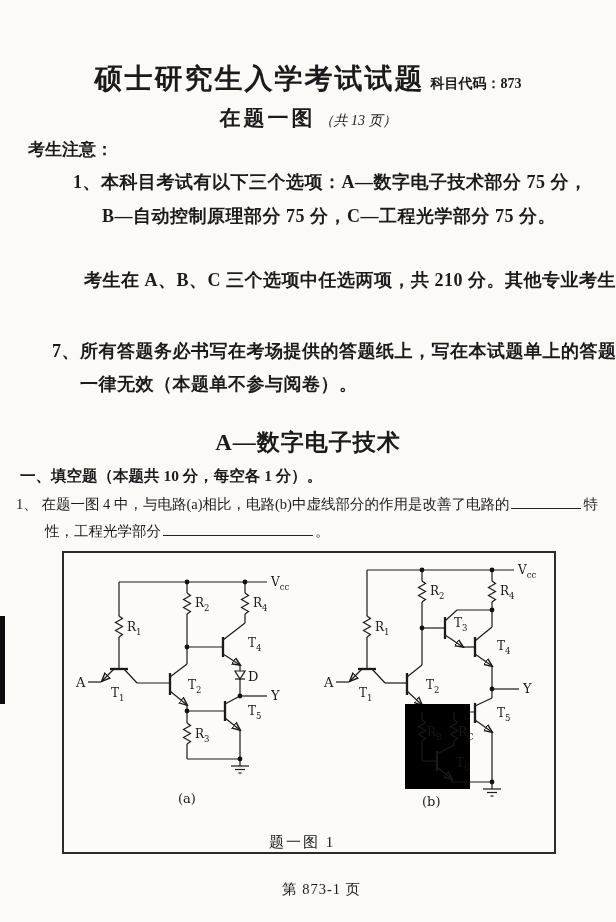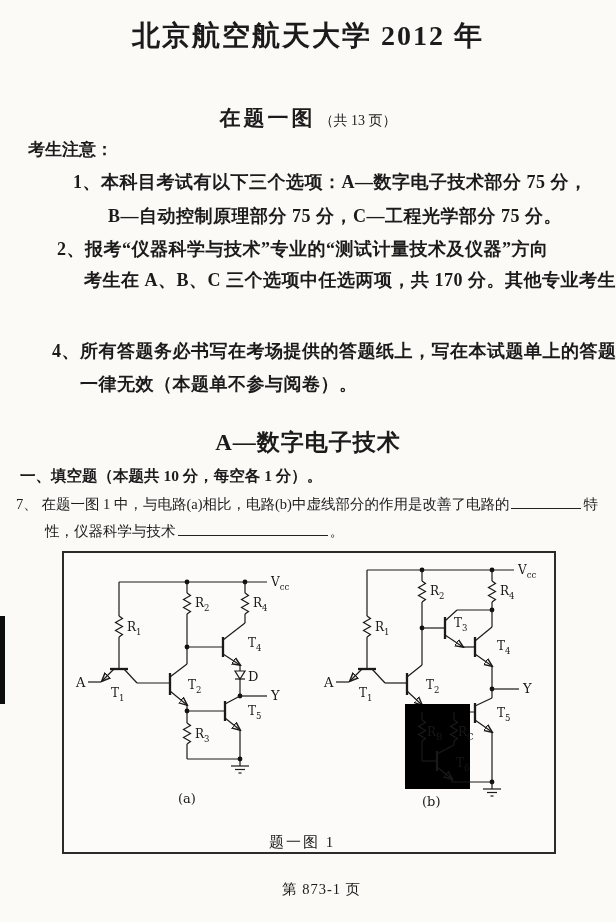--- a/index.html
+++ b/index.html
@@ -6,24 +6,24 @@
   .page{position:relative;width:616px;height:922px;background:#fbfaf7;color:#1b1b1b;
         font-family:"Liberation Serif","DejaVu Serif",serif;overflow:hidden;}
   .abs{position:absolute;white-space:nowrap;}
   .b{font-weight:bold;}
   .t1{top:17px;left:0;width:100%;text-align:center;font-size:28px;font-weight:bold;letter-spacing:2px;}
   .t2row{top:60px;left:0;width:100%;text-align:center;}
   .t2{font-size:28px;font-weight:bold;letter-spacing:2px;}
   .code{font-size:14px;font-weight:bold;margin-left:6px;}
   .t3row{top:104px;left:0;width:100%;text-align:center;}
   .t3{font-size:21px;font-weight:bold;letter-spacing:3px;}
-  .pages{font-size:14px;margin-left:4px;}
+  .pages{font-size:14px;margin-left:4px;font-style:italic;}
   .nh{top:138px;left:28px;font-size:17px;text-align:center;}
   .nl{font-size:18px;letter-spacing:.5px;}
-  .n1a{top:170px;left:73px;} .n1b{top:204px;left:108px;font-family:Liberation Serif, serif;}
+  .n1a{top:170px;left:73px;} .n1b{top:204px;left:102px;font-family:Liberation Serif, serif;}
   .n2a{top:237px;left:57px;} .n2b{top:268px;left:84px;} .n2c{top:294px;left:84px;}
   .n3a{top:339px;left:52px;} .n3b{top:372px;left:80px;}
   .sec{top:427px;left:0;width:100%;text-align:center;font-size:23px;font-weight:bold;letter-spacing:1px;}
   .fh{top:466px;left:20px;font-size:15.5px;}
   .q{font-size:14.5px;}
   .q1a{top:493px;left:16px;} .q1b{top:520px;left:45px;}
   .blank{display:inline-block;border-bottom:1.2px solid #222;height:1em;vertical-align:baseline;margin:0 2px;}
   .w70{width:70px;} .w150{width:150px;}
   .figbox{position:absolute;left:62px;top:551px;width:494px;height:303px;
           border:2px solid #2b2b2b;box-sizing:border-box;background:#fcfbf9;}
@@ -37,41 +37,42 @@
   text.cl{font-family:"DejaVu Serif",serif;font-size:12px;fill:#171717;stroke:none;}
   text.cl .sub{font-size:8.5px;}
   text.cap{font-family:"Liberation Serif",serif;font-size:15px;fill:#171717;stroke:none;letter-spacing:2px;}
   text.ab{font-family:"DejaVu Serif",serif;font-size:13px;fill:#171717;stroke:none;}
 </style>
 </head>
 <body>
 
 <div class="page">
 
-  <div class="abs t1">北京航空航天大学 2012 年</div>
+  <div class="abs t2row">
+    <span class="t2">硕士研究生入学考试试题</span><span class="code">科目代码：873</span>
+  </div>
   <div class="abs t3row">
     <span class="t3">在题一图</span><span class="pages">（共 13 页）</span>
   </div>
 
   <div class="abs nh b">考生注意：</div>
   <div class="abs nl n1a b">1、本科目考试有以下三个选项：A—数字电子技术部分 75 分，</div>
   <div class="abs nl n1b b">B—自动控制原理部分 75 分，C—工程光学部分 75 分。</div>
-  <div class="abs nl n2a b">2、报考“仪器科学与技术”专业的“测试计量技术及仪器”方向</div>
-  <div class="abs nl n2b b">考生在 A、B、C 三个选项中任选两项，共 170 分。其他专业考生</div>
-  <div class="abs nl n3a b">4、所有答题务必书写在考场提供的答题纸上，写在本试题单上的答题</div>
+  <div class="abs nl n2b b">考生在 A、B、C 三个选项中任选两项，共 210 分。其他专业考生</div>
+  <div class="abs nl n3a b">7、所有答题务必书写在考场提供的答题纸上，写在本试题单上的答题</div>
   <div class="abs nl n3b b">一律无效（本题单不参与阅卷）。</div>
 
   <div class="abs sec">A—数字电子技术</div>
   <div class="abs fh b">一、填空题（本题共 10 分，每空各 1 分）。</div>
 
   <div class="abs q q1a">
-    <span>7、 在题一图 1 中，与电路(a)相比，电路(b)中虚线部分的作用是改善了电路的</span><span class="blank w70"></span><span>特</span>
+    <span>1、 在题一图 4 中，与电路(a)相比，电路(b)中虚线部分的作用是改善了电路的</span><span class="blank w70"></span><span>特</span>
   </div>
   <div class="abs q q1b">
-    <span>性，仪器科学与技术</span><span class="blank w150"></span><span>。</span>
+    <span>性，工程光学部分</span><span class="blank w150"></span><span>。</span>
   </div>
 
   <div class="figbox">
     <svg width="490" height="299" viewBox="0 0 490 299">
       <defs>
         <marker id="arr" markerWidth="8" markerHeight="8" refX="6.5" refY="4" orient="auto">
           <path d="M0,1 L7,4 L0,7 Z" fill="#1a1a1a" stroke="none"></path>
         </marker>
       </defs>
 

